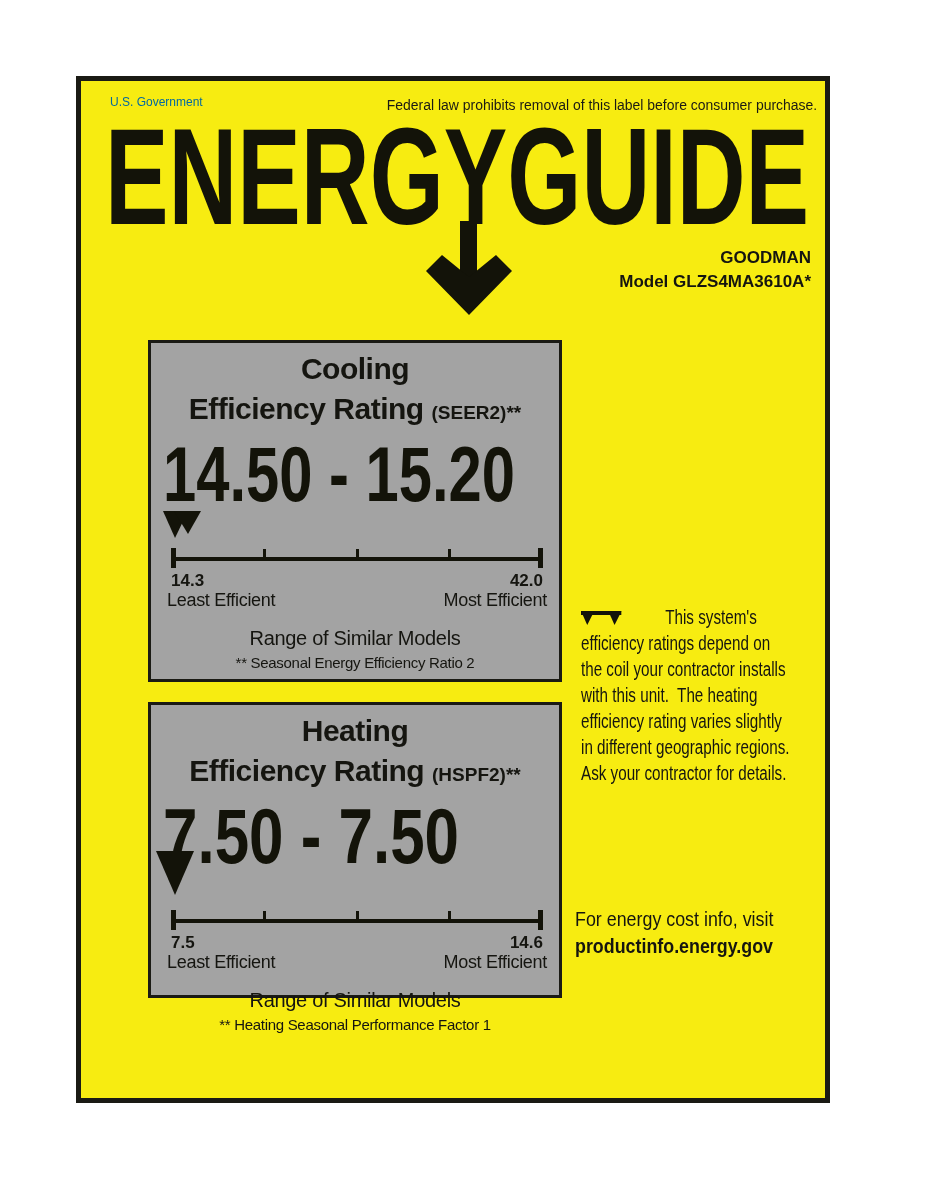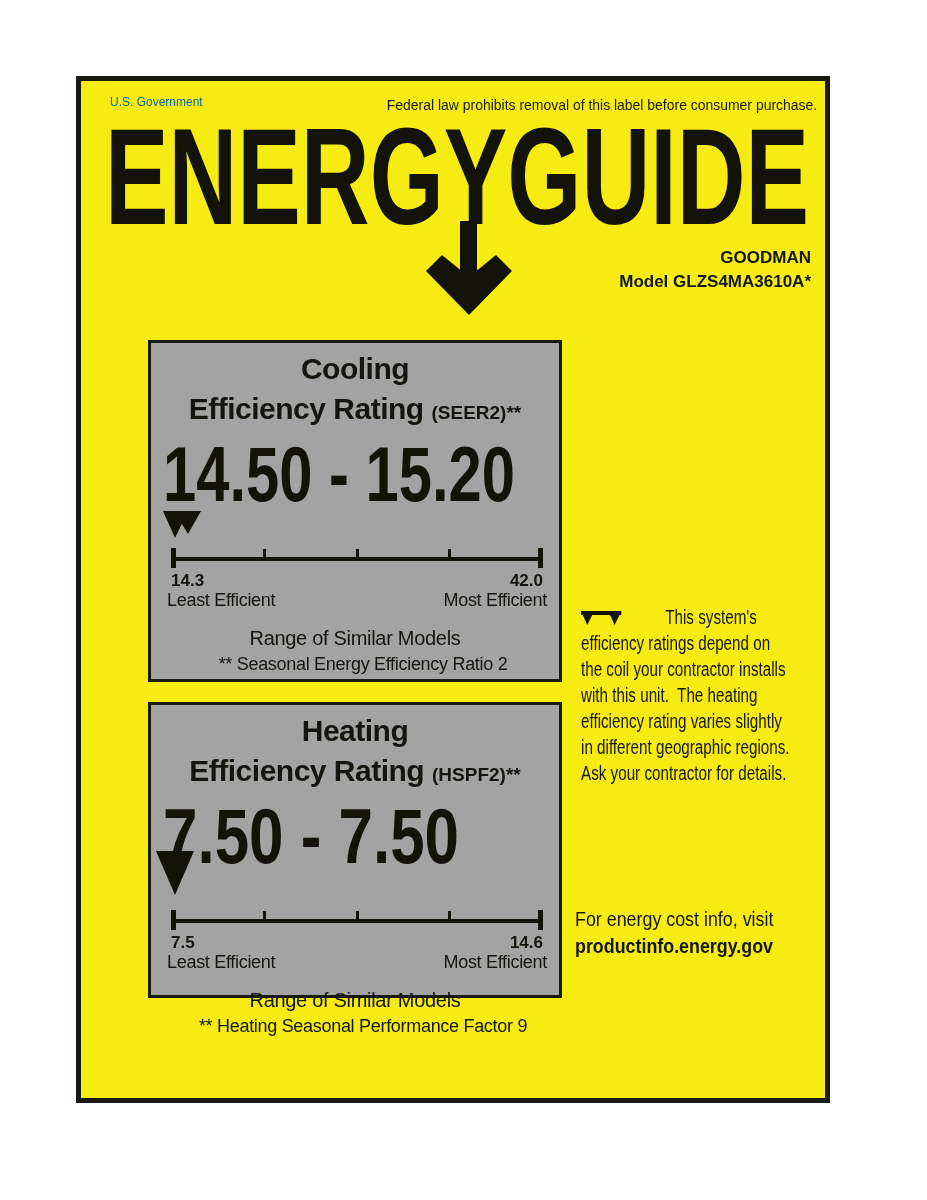--- a/index.html
+++ b/index.html
@@ -45,22 +45,22 @@
   .cooling .marker-svg{left:12px;top:168px;}
   .heating .marker-svg{left:5px;top:146px;}
   .scale-svg{position:absolute;left:20px;top:202px;}
   .scale-svg rect{fill:#131309;}
   .minmax-row{position:absolute;left:20px;top:228px;width:372px;display:flex;
               justify-content:space-between;font-size:17px;font-weight:bold;}
   .effrow{position:absolute;left:16px;top:247px;width:380px;display:flex;
           justify-content:space-between;font-size:18px;letter-spacing:-0.3px;}
   .similar{position:absolute;left:0;top:284px;width:100%;text-align:center;
            font-size:20px;letter-spacing:-0.3px;}
-  .footnote{position:absolute;left:8px;top:311px;width:100%;text-align:center;
-            font-size:18px;letter-spacing:-0.3px;}
+  .footnote{position:absolute;left:0;top:311px;width:100%;text-align:center;
+            font-size:15px;letter-spacing:-0.3px;}
   
   .side-note{position:absolute;left:500px;top:523px;width:300px;font-size:19.5px;
              line-height:26px;transform:scaleX(0.78);transform-origin:left top;}
   .side-note .line{white-space:pre;}
   .side-note .first-line{display:flex;align-items:flex-start;}
   .side-note .first-line .txt{margin-left:56px;}
   .range-icon-svg{margin-top:7px;flex:0 0 auto;}
   .range-icon-svg rect,.range-icon-svg polygon{fill:#131309;}
   
   .footer-info{position:absolute;left:494px;top:824px;width:300px;font-size:21px;
@@ -140,21 +140,21 @@
       </svg>
       <div class="minmax-row">
         <span>7.5</span>
         <span>14.6</span>
       </div>
       <div class="effrow">
         <span>Least Efficient</span>
         <span>Most Efficient</span>
       </div>
       <div class="similar">Range of Similar Models</div>
-      <div class="footnote">** Heating Seasonal Performance Factor 9</div>
+      <div class="footnote">** Heating Seasonal Performance Factor 1</div>
     </div>
 
     <div class="side-note">
       <div class="first-line">
         <svg class="range-icon-svg" width="52" height="16" viewBox="0 0 52 16">
           <rect x="0" y="0" width="52" height="4"></rect>
           <polygon points="0,0 17,0 8,14"></polygon>
           <polygon points="35,0 52,0 43,14"></polygon>
         </svg>
         <span class="txt line">This system's</span>

